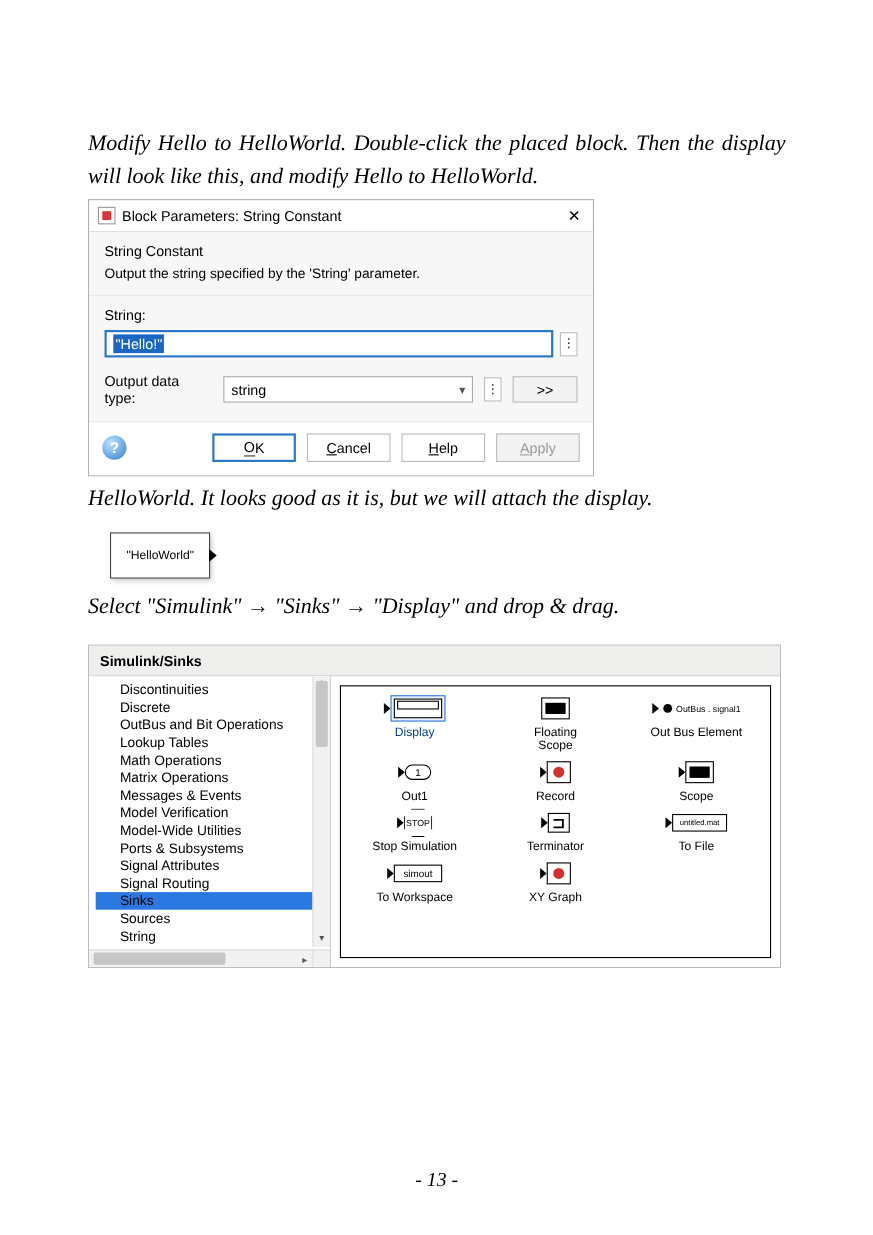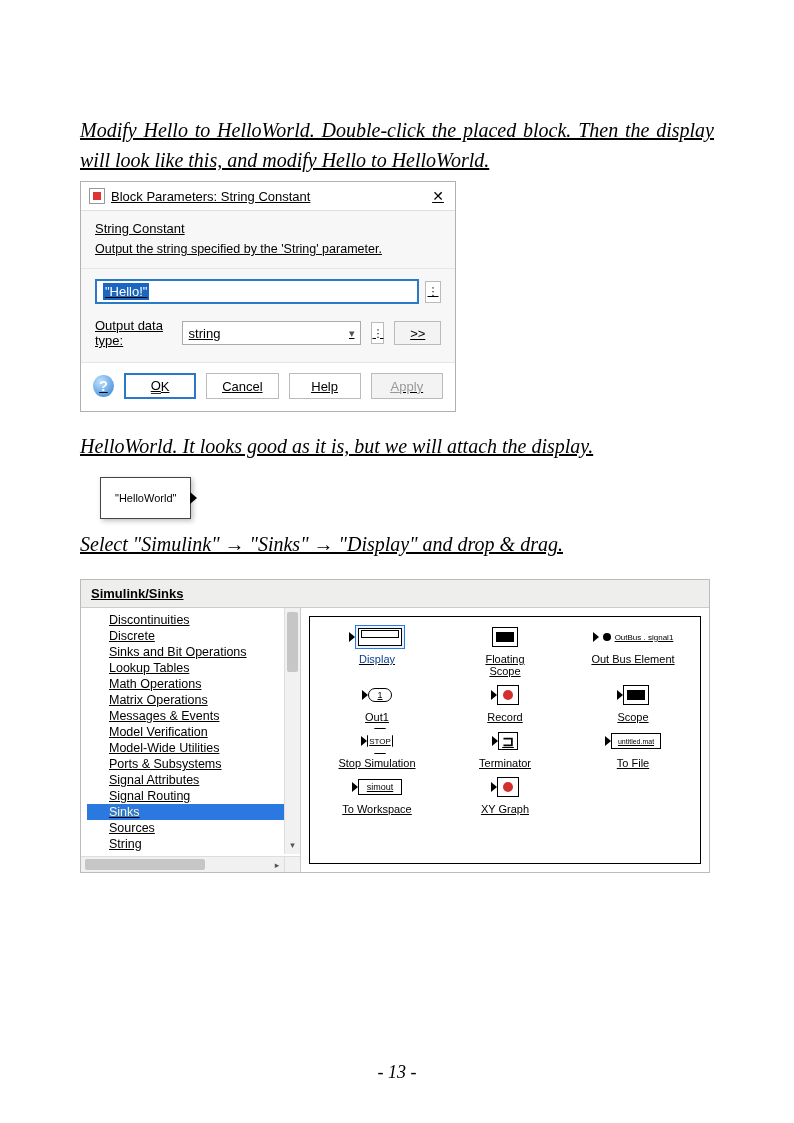--- a/index.html
+++ b/index.html
@@ -7,38 +7,37 @@
   body {
     width: 794px;
     height: 1123px;
     background: #fff;
     font-family: "Segoe UI", Tahoma, Arial, sans-serif;
     color: #000;
     position: relative;
   }
   .page {
     padding: 115px 80px 0 80px;
-    text-decoration: underline;
   }
   .body-text {
     font-family: Georgia, "Times New Roman", serif;
     font-style: italic;
     font-size: 20px;
     line-height: 1.5;
     text-align: justify;
     margin: 0 0 6px 0;
   }
 
   
   .dlg {
-    width: 376px;
+    width: 460px;
     border: 1px solid #b0b0b0;
     background:#fff;
     font-size:13px;
-    margin-bottom: 19px;
+    margin-bottom: 5px;
   }
   .dlg-title {
     display:flex; align-items:center; justify-content: space-between;
     padding: 6px 10px 6px 8px;
     border-bottom:1px solid #e0e0e0;
   }
   .dlg-title-left { display:flex; align-items:center; gap:6px; }
   .dlg-icon {
     width:16px; height:16px; border:1px solid #999; background:#fff;
     display:inline-flex; align-items:center; justify-content:center;
@@ -116,21 +115,21 @@
     background:#eeeeec; padding:6px 10px; font-weight:bold; border-bottom:1px solid #ccc;
   }
   .lib-body { display:flex; background:#fff; }
   .tree-wrap { width:220px; border-right:1px solid #ccc; background:#fff; position:relative;}
   .tree {
     height:250px; overflow:hidden; padding: 4px 0 4px 6px;
   }
   .tree-item { padding:0 6px 0 22px; font-size:12.5px; line-height:16px; white-space:nowrap; cursor:pointer;}
   .tree-item.withcaret { padding-left:10px;}
   .tree-item.withcaret::before{ content:"▸"; font-size:10px; margin-right:4px; color:#333;}
-  .tree-item.selected { background:#2a78e0; color:#fef9c3;}
+  .tree-item.selected { background:#2a78e0; color:#000000;}
   .vscroll {
     position:absolute; right:0; top:0; bottom:18px; width:16px;
     background:#f1f1f1; border-left:1px solid #ddd;
   }
   .vscroll .thumb { position:absolute; left:2px; right:2px; top:4px; height:60px; background:#c6c6c6; border-radius:2px;}
   .vscroll .arrup, .vscroll .arrdn { position:absolute; left:0;right:0; height:14px; text-align:center; font-size:9px; color:#555;}
   .vscroll .arrup{top:0;} .vscroll .arrdn{bottom:0;}
   .hscroll {
     position:absolute; left:0; right:16px; bottom:0; height:16px;
     background:#f1f1f1; border-top:1px solid #ddd;
@@ -180,20 +179,21 @@
           </span>
         <span>Block Parameters: String Constant</span>
       </div>
       <span class="dlg-close">✕</span>
     </div>
     <div class="dlg-section">
       <div>String Constant</div>
       <div class="dlg-desc">Output the string specified by the 'String' parameter.</div>
     </div>
     <div class="dlg-params">
+      <div class="lbl">String:</div>
       <div class="input-row">
         <div class="string-input"><span>"Hello!"</span></div>
         <div class="dotbtn">⋮</div>
       </div>
       <div class="type-row">
         <span>Output data type:</span>
         <div class="type-select">
           <span>string</span>
           <span class="chev">▾</span>
         </div>
@@ -224,21 +224,21 @@
 
   <p class="body-text">Select "Simulink" → "Sinks" → "Display" and drop &amp; drag.</p>
 
   <div class="lib">
     <div class="lib-header">Simulink/Sinks</div>
     <div class="lib-body">
       <div class="tree-wrap">
         <div class="tree" id="tree">
             <div class="tree-item">Discontinuities</div>
             <div class="tree-item">Discrete</div>
-            <div class="tree-item">Sinks and Bit Operations</div>
+            <div class="tree-item">OutBus and Bit Operations</div>
             <div class="tree-item">Lookup Tables</div>
             <div class="tree-item">Math Operations</div>
             <div class="tree-item">Matrix Operations</div>
             <div class="tree-item">Messages &amp; Events</div>
             <div class="tree-item">Model Verification</div>
             <div class="tree-item">Model-Wide Utilities</div>
             <div class="tree-item">Ports &amp; Subsystems</div>
             <div class="tree-item">Signal Attributes</div>
             <div class="tree-item">Signal Routing</div>
             <div class="tree-item selected">Sinks</div>

